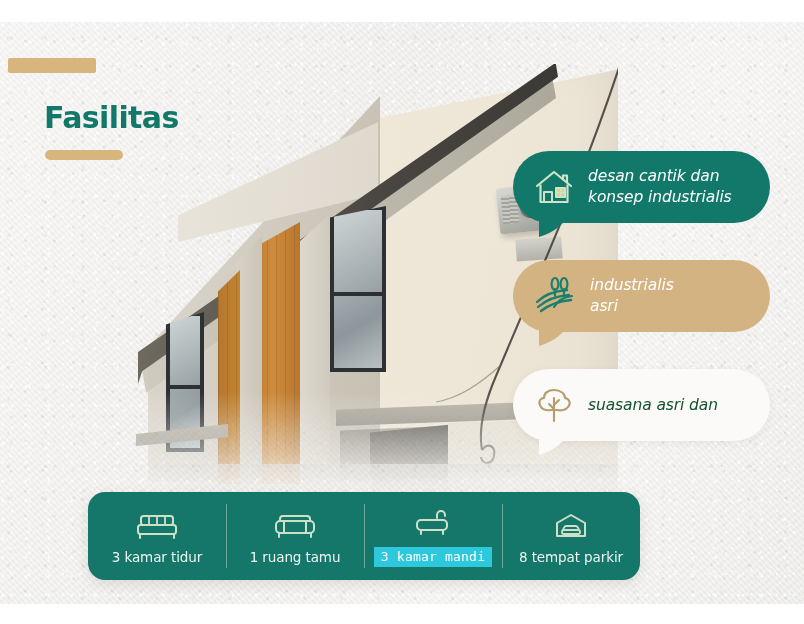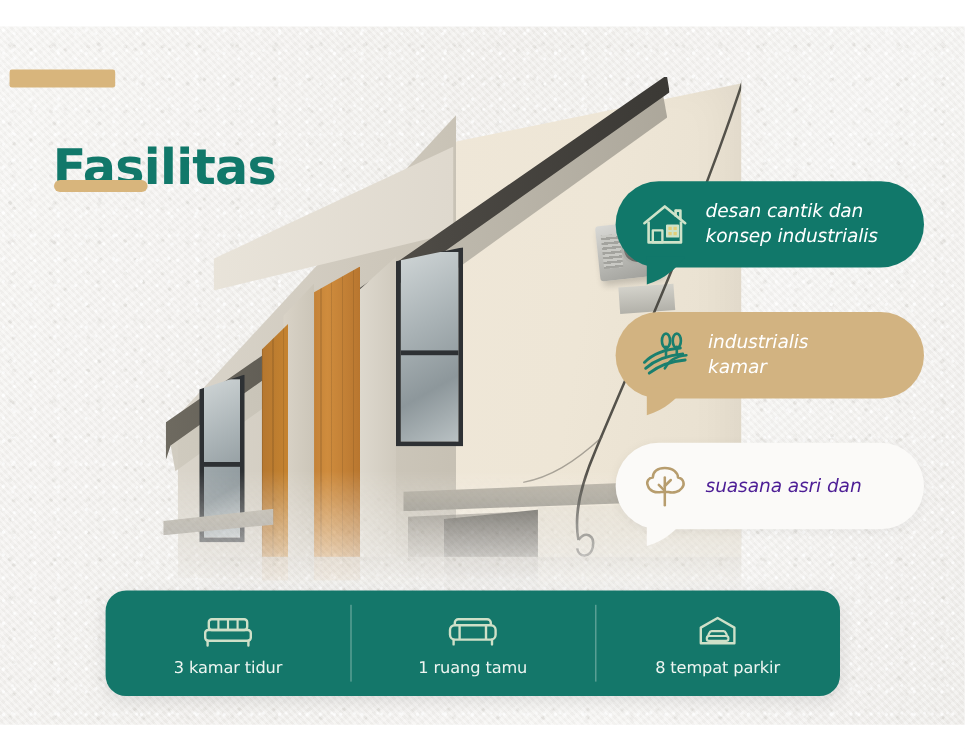--- a/index.html
+++ b/index.html
@@ -63,22 +63,22 @@
     position: absolute;
     background: #d8b57c;
     border-radius: 2px;
   }
   .accent-top { left: 8px;  top: 58px;  width: 88px; height: 15px; }
   .accent-bot { left: 45px; top: 150px; width: 78px; height: 10px; border-radius: 5px; }
 
   .page-title {
     position: absolute;
     left: 44px;
-    top: 115px;
-    font-size: 41px;
+    top: 100px;
+    font-size: 30px;
     font-weight: 700;
     letter-spacing: -0.6px;
     color: #11786a;
     font-family: "DejaVu Sans", sans-serif;
     white-space: nowrap;
   }
 
   
   .photo {
     position: absolute;
@@ -291,27 +291,27 @@
     left: 513px; top: 260px; width: 257px; height: 72px;
     background: #d2b381;
   }
   .bubble-2 .b-text { color: #ffffff; }
 
   .bubble-3 {
     left: 513px; top: 369px; width: 257px; height: 72px;
     background: #fbfaf8;
     box-shadow: 0 2px 10px rgba(0,0,0,.06);
   }
-  .bubble-3 .b-text { color: #4c1d95; }
+  .bubble-3 .b-text { color: #14532d; }
 
   
   .feature-bar {
     position: absolute;
     left: 88px; top: 492px;
-    width: 612px; height: 88px;
+    width: 552px; height: 88px;
     background: #14776a;
     border-radius: 17px;
     display: flex;
     align-items: stretch;
     box-shadow: 0 4px 14px rgba(0,0,0,.10);
   }
   .feature-item {
     flex: 1 1 0;
     position: relative;
     display: flex;
@@ -426,21 +426,21 @@
       <path d="M4 26 C 12 18, 22 15, 34 14" fill="none" stroke="#1a7f6e" stroke-width="2.3" stroke-linecap="round"></path>
       <path d="M5 31 C 14 23, 24 20, 36 19" fill="none" stroke="#1a7f6e" stroke-width="2.3" stroke-linecap="round"></path>
       <path d="M8 35 C 17 28, 26 25, 38 24" fill="none" stroke="#1a7f6e" stroke-width="2.3" stroke-linecap="round"></path>
       <path d="M21 31 C 25 24, 30 21, 39 20" fill="none" stroke="#1a7f6e" stroke-width="2.1" stroke-linecap="round"></path>
       <ellipse cx="22" cy="8" rx="3.4" ry="6" fill="none" stroke="#1a7f6e" stroke-width="2.2"></ellipse>
       <ellipse cx="31" cy="8" rx="3.4" ry="6" fill="none" stroke="#1a7f6e" stroke-width="2.2"></ellipse>
       <path d="M22 13 V20 M31 13 V19" stroke="#1a7f6e" stroke-width="2.2" stroke-linecap="round"></path>
     </svg>
     <div class="b-text">
       <div>industrialis</div>
-      <div>kamar</div>
+      <div>asri</div>
     </div>
     <svg class="tail" viewBox="0 0 38 24">
       <path d="M2 0 H34 C26 10, 18 18, 2 23 Z" fill="#d2b381"></path>
     </svg>
   </div>
 
   <div class="bubble bubble-3">
     <svg class="b-icon" width="42" height="40" viewBox="0 0 42 40">
       <path d="M21 5 C 28 5, 32 9, 32 13 C 37 14, 38 19, 35 22 C 33 25, 28 26, 24 25
                L18 25 C 13 26, 8 24, 7 20 C 5 16, 8 13, 11 13 C 11 8, 15 5, 21 5 Z" fill="none" stroke="#b79d6e" stroke-width="2.1" stroke-linejoin="round"></path>
@@ -470,20 +470,28 @@
     <div class="feature-item">
       <svg width="48" height="36" viewBox="0 0 48 36">
         <path d="M9 13 v-2 a3 3 0 0 1 3 -3 h24 a3 3 0 0 1 3 3 v2" fill="none" stroke="#cfe0c8" stroke-width="2" stroke-linejoin="round"></path>
         <rect x="5" y="13" width="38" height="12" rx="4" fill="none" stroke="#cfe0c8" stroke-width="2"></rect>
         <path d="M13 13 v12 M35 13 v12" stroke="#cfe0c8" stroke-width="2"></path>
         <path d="M8 25 v4 M40 25 v4" stroke="#cfe0c8" stroke-width="2" stroke-linecap="round"></path>
       </svg>
       <div class="feature-label">1 ruang tamu</div>
     </div>
 
+    <div class="feature-item">
+      <svg width="48" height="36" viewBox="0 0 48 36">
+        <path d="M28 12 v-3 a4 4 0 0 1 8 0 v1" fill="none" stroke="#cfe0c8" stroke-width="2" stroke-linecap="round"></path>
+        <rect x="8" y="14" width="30" height="10" rx="4" fill="none" stroke="#cfe0c8" stroke-width="2"></rect>
+        <path d="M12 24 v4 M34 24 v4" stroke="#cfe0c8" stroke-width="2" stroke-linecap="round"></path>
+      </svg>
+      <div class="feature-label is-selected">3 kamar mandi</div>
+    </div>
 
     <div class="feature-item">
       <svg width="48" height="36" viewBox="0 0 48 36">
         <path d="M10 28 V15 L24 7 L38 15 V28 Z" fill="none" stroke="#cfe0c8" stroke-width="2" stroke-linejoin="round"></path>
         <path d="M16 23 c0 -1, 1 -5, 3 -5 h10 c2 0, 3 4, 3 5" fill="none" stroke="#cfe0c8" stroke-width="1.8" stroke-linejoin="round"></path>
         <rect x="15" y="22" width="18" height="4" rx="1.8" fill="none" stroke="#cfe0c8" stroke-width="1.8"></rect>
       </svg>
       <div class="feature-label">8 tempat parkir</div>
     </div>
 

